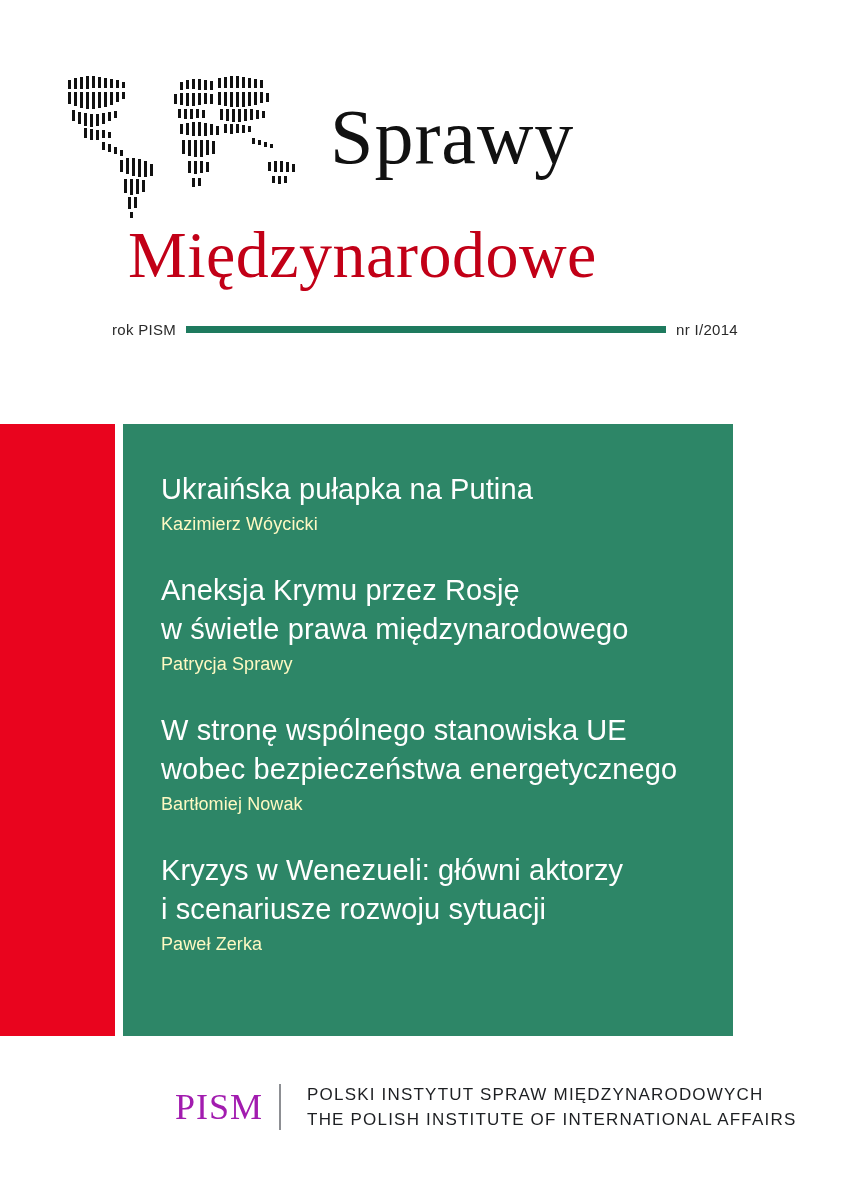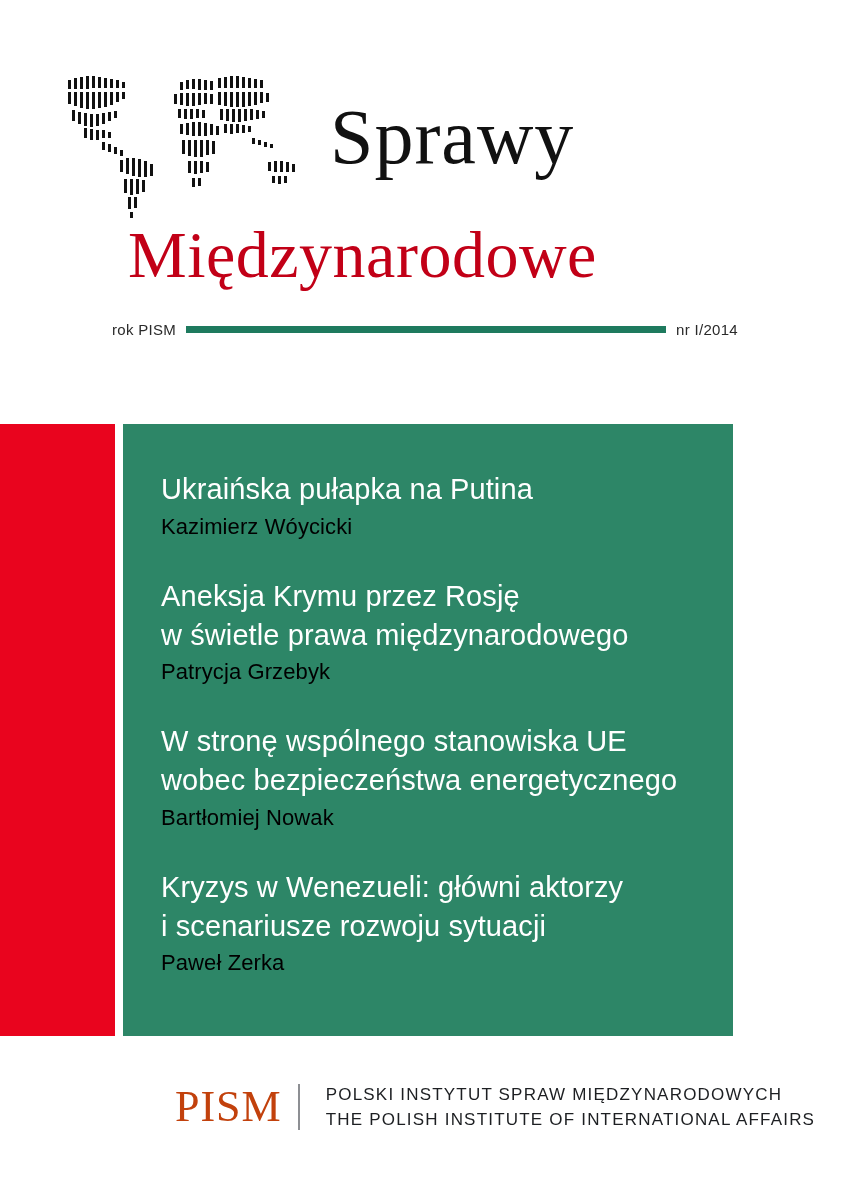--- a/index.html
+++ b/index.html
@@ -125,24 +125,24 @@
   .toc-title {
     font-family: "Liberation Sans", sans-serif;
     font-size: 29px;
     font-weight: 400;
     line-height: 1.34;
     color: #ffffff;
     letter-spacing: 0.1px;
   }
   .toc-author {
     font-family: "Liberation Sans", sans-serif;
-    font-size: 22px;
+    font-size: 18px;
     font-weight: 400;
     line-height: 1.4;
-    color: #000000;
+    color: #fef9c3;
     margin-top: 3px;
     letter-spacing: 0.1px;
   }
 
   
   .footer {
     position: absolute;
     left: 0;
     top: 1062px;
     width: 844px;
@@ -151,23 +151,23 @@
   }
   .footer-inner {
     position: absolute;
     left: 175px;
     top: 22px;
     display: flex;
     align-items: center;
   }
   .pism-logo {
     font-family: "Liberation Serif", serif;
-    font-size: 44px;
+    font-size: 36px;
     letter-spacing: 1px;
-    color: #c2410c;
+    color: #a21caf;
     font-weight: 400;
     line-height: 1;
   }
   .footer-divider {
     width: 2px;
     height: 46px;
     background: #8d8f93;
     margin: 0 18px 0 16px;
   }
   .footer-lines {
@@ -357,21 +357,21 @@
     <div class="green-panel">
       <div class="toc">
 
         <div class="toc-entry">
           <div class="toc-title">Ukraińska pułapka na Putina</div>
           <div class="toc-author">Kazimierz Wóycicki</div>
         </div>
 
         <div class="toc-entry">
           <div class="toc-title">Aneksja Krymu przez Rosję<br>w świetle prawa międzynarodowego</div>
-          <div class="toc-author">Patrycja Grzebyk</div>
+          <div class="toc-author">Patrycja Sprawy</div>
         </div>
 
         <div class="toc-entry">
           <div class="toc-title">W stronę wspólnego stanowiska UE<br>wobec bezpieczeństwa energetycznego</div>
           <div class="toc-author">Bartłomiej Nowak</div>
         </div>
 
         <div class="toc-entry">
           <div class="toc-title">Kryzys w Wenezueli: główni aktorzy<br>i scenariusze rozwoju sytuacji</div>
           <div class="toc-author">Paweł Zerka</div>

